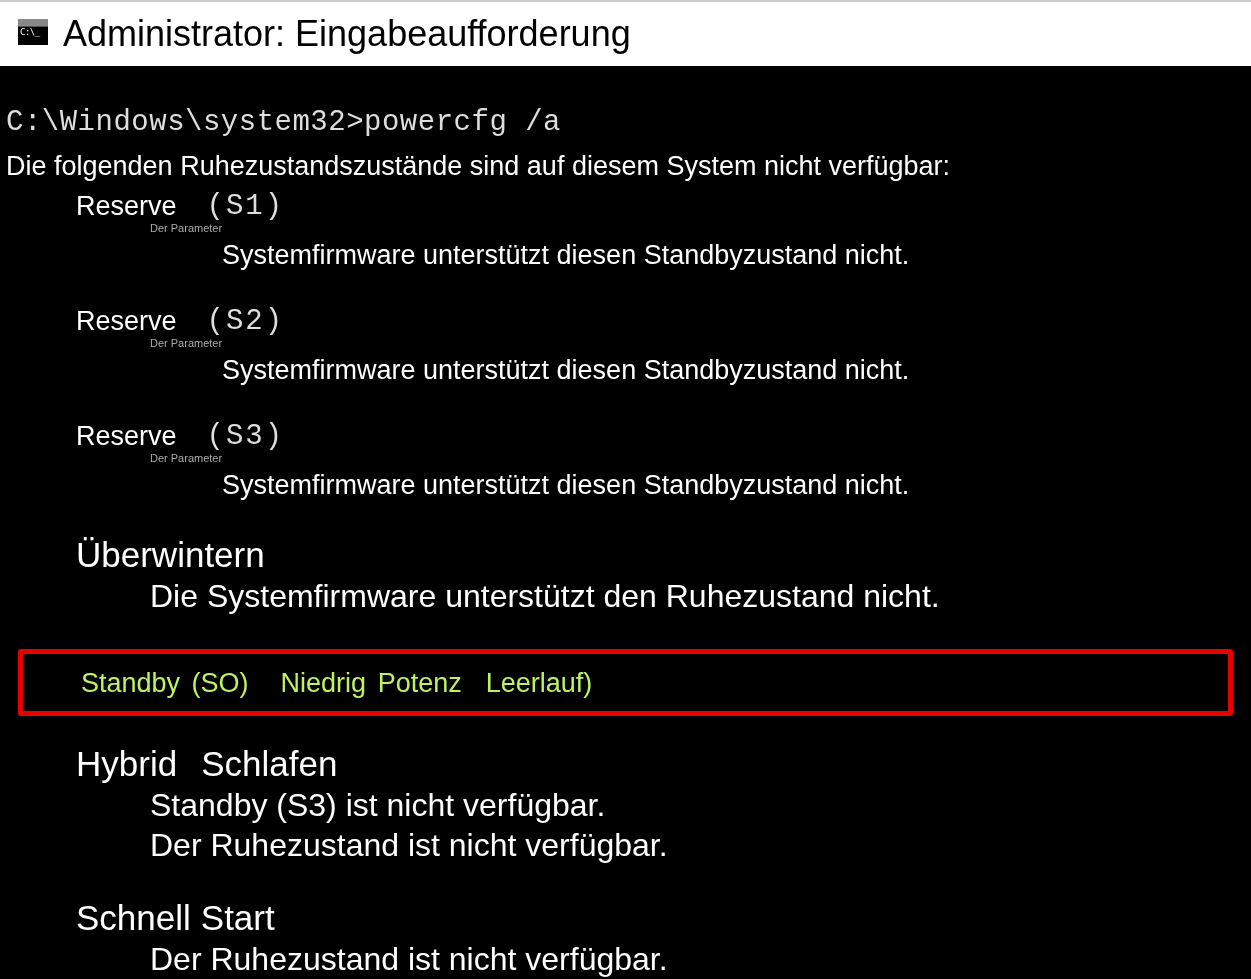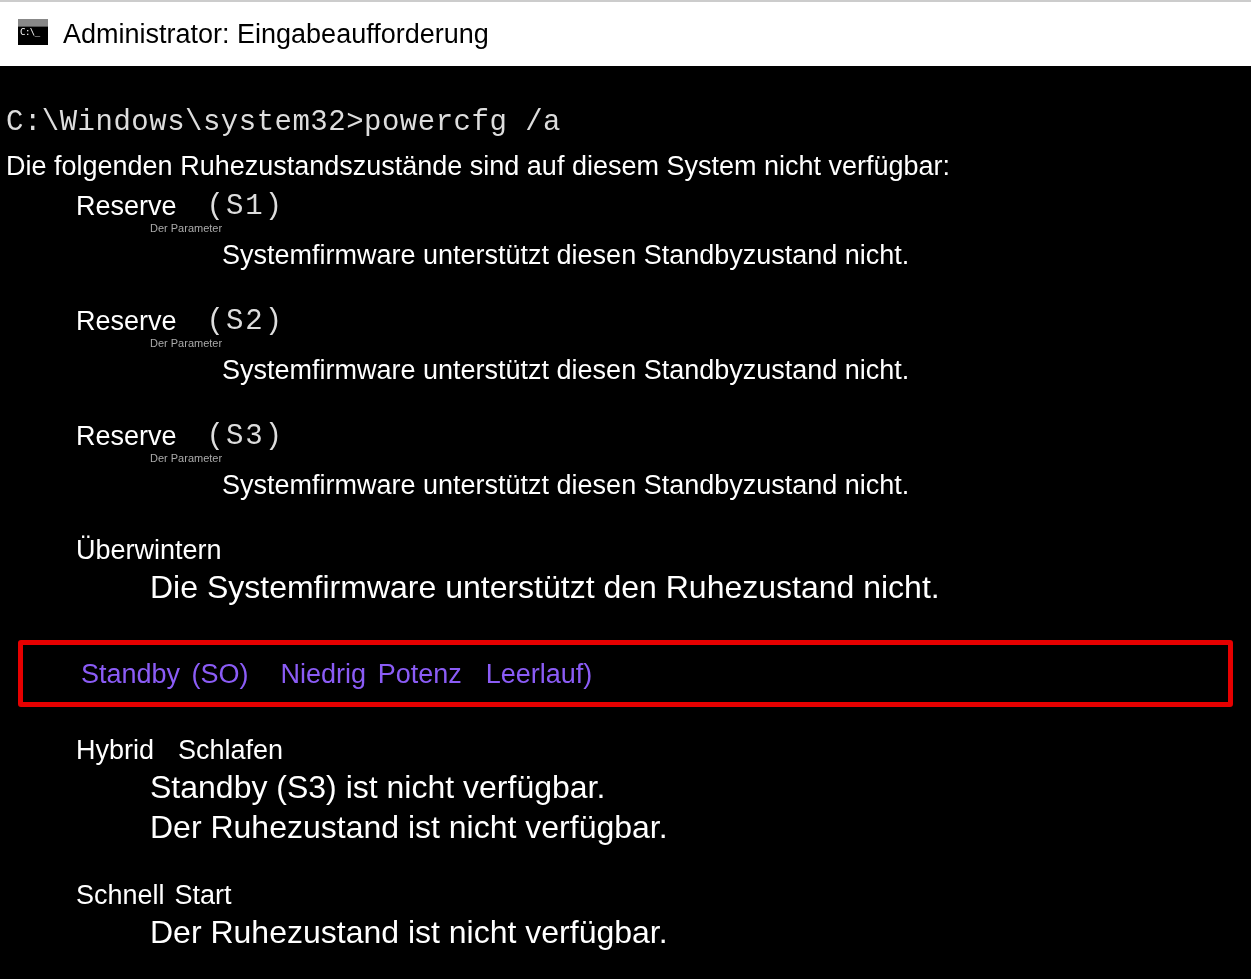--- a/index.html
+++ b/index.html
@@ -39,21 +39,21 @@
     .titlebar-icon::after {
       content: "";
       position: absolute;
       top: 0; left: 0; right: 0;
       height: 7px;
       background: #888;
       border-bottom: 1px solid #555;
     }
     .titlebar-text {
       color: #000;
-      font-size: 27px;
+      font-size: 36px;
       font-weight: 400;
     }
     .terminal {
       background: #000;
       color: #fff;
       padding-top: 40px;
       padding-left: 4px;
     }
     .prompt-line {
       font-family: Consolas, "Courier New", monospace;
@@ -87,21 +87,21 @@
       margin-right: 30px;
     }
     .state-code {
       font-family: Consolas, "Courier New", monospace;
       font-size: 29px;
       color: #ddd;
       letter-spacing: 2px;
     }
     .state-title-complex {
       font-size: 27px;
-      color: #8b5cf6;
+      color: #bef264;
       padding-left: 72px;
       word-spacing: 4px;
     }
     .state-title-complex .gap1 { display:inline-block; width: 32px; }
     .state-title-complex .gap2 { display:inline-block; width: 24px; }
     .param-note {
       position: absolute;
       font-size: 11px;
       color: #aaa;
       left: 146px;
@@ -121,21 +121,21 @@
     }
     .hl-box {
       border: 5px solid #e60000;
       border-radius: 3px;
       padding: 14px 0 12px 0;
       margin: 0 18px 28px 14px;
     }
     .hl-box .state-title-complex { padding-left: 58px; }
     .hl-box .state-reason-2 { padding-left: 132px; }
     .two-word {
-      font-size: 27px;
+      font-size: 35px;
       color: #fff;
       padding-left: 72px;
     }
     .two-word .w1 { margin-right: 24px; }
   </style>
 </head>
 <body>
 
 <div class="titlebar">
   <div class="titlebar-icon"></div>

